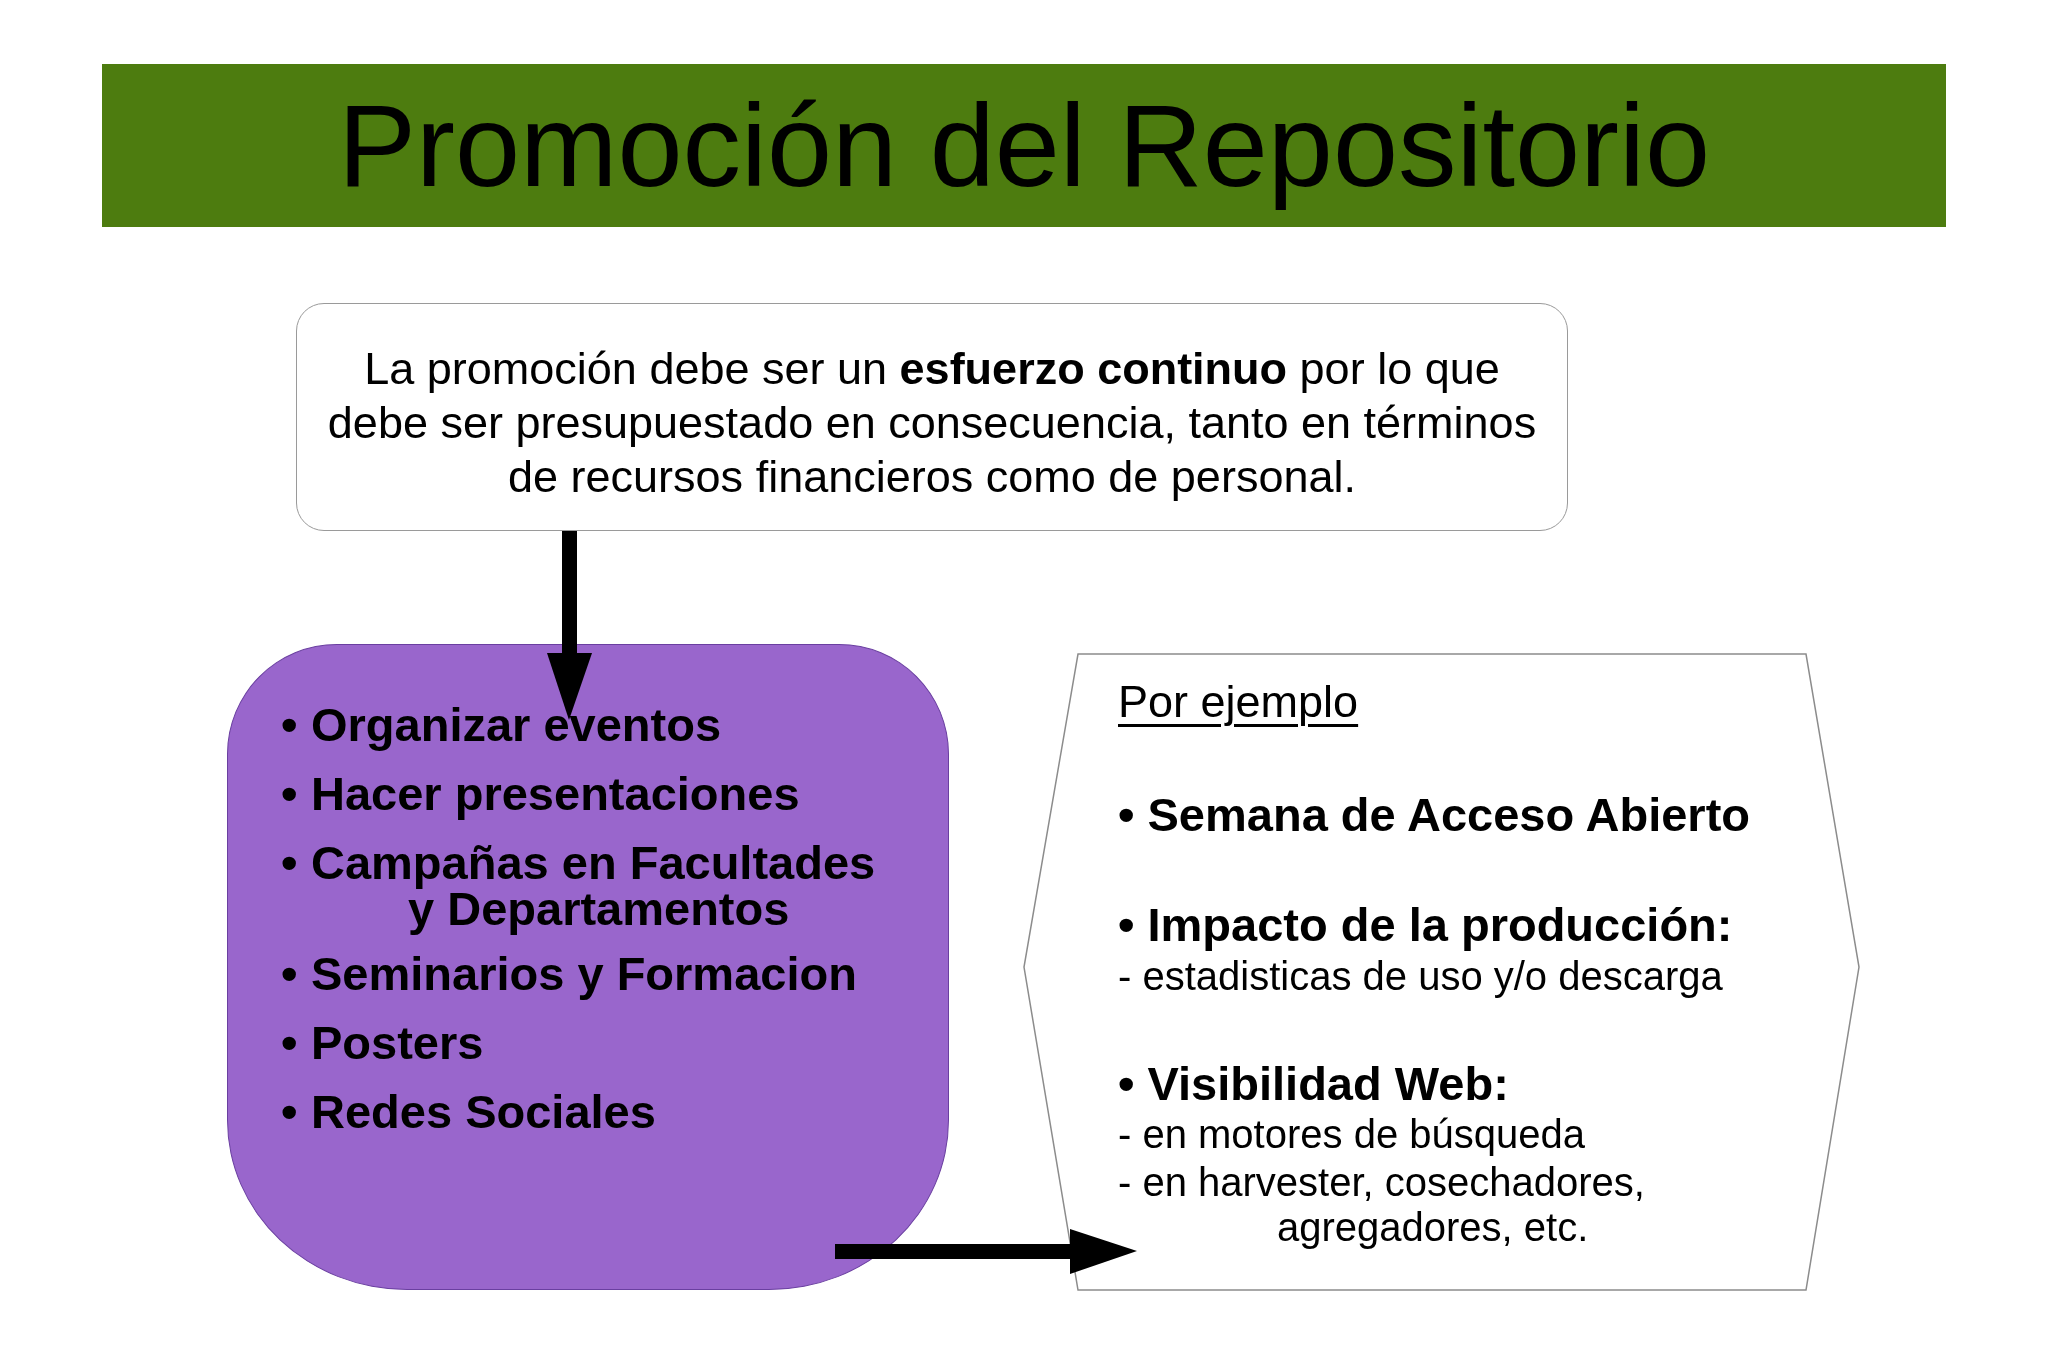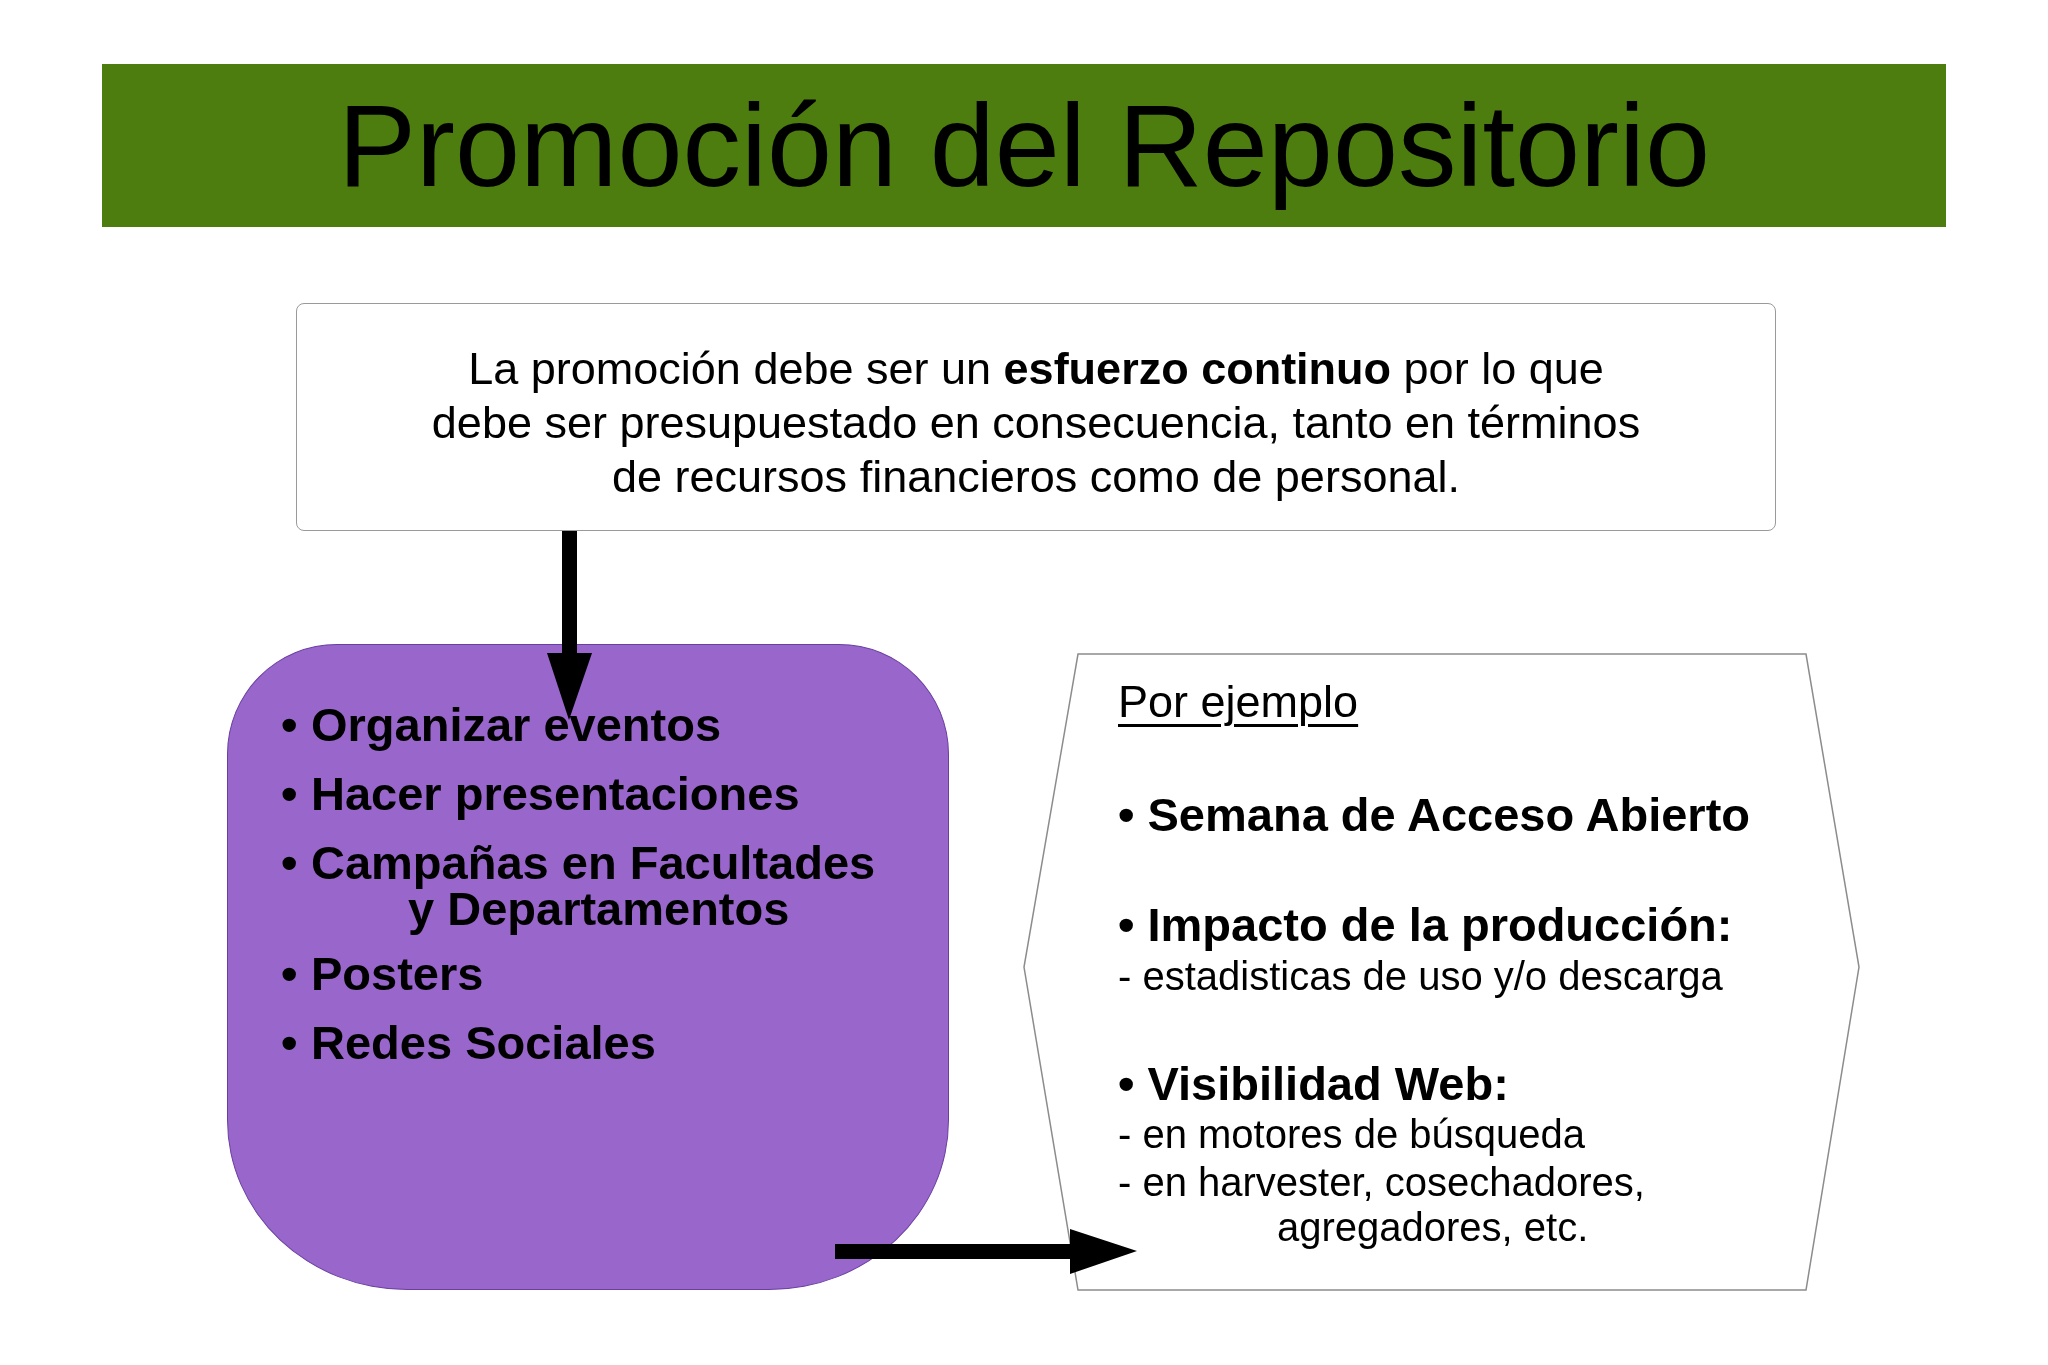--- a/index.html
+++ b/index.html
@@ -15,22 +15,22 @@
     background:#4d7c0f;
   }
   .title-text {
     position:absolute; left:0; right:0; top:0;
     text-align:center;
     font-size:117px; line-height:163px;
     transform:scaleX(1.0);
     white-space:nowrap;
   }
   .top-box {
-    left:296px; top:303px; width:1480px; height:228px;
-    border:1.5px solid #9a9a9a; border-radius:8px;
+    left:296px; top:303px; width:1272px; height:228px;
+    border:1.5px solid #9a9a9a; border-radius:28px;
     box-sizing:border-box; background:#fff;
   }
   .top-text {
     position:absolute; left:0; right:0; top:38px;
     text-align:center; font-size:45px; line-height:54px;
   }
   .top-text .line { display:block; white-space:nowrap; }
   .top-text b { font-weight:bold; }
   .purple-box {
     left:227px; top:644px; width:722px; height:646px;
@@ -65,20 +65,21 @@
     <span class="line">debe ser presupuestado en consecuencia, tanto en términos</span>
     <span class="line">de recursos financieros como de personal.</span>
   </div>
 </div>
 
 <div class="abs purple-box">
   <ul class="plist">
     <li><span>Organizar eventos</span></li>
     <li><span>Hacer presentaciones</span></li>
     <li><span>Campañas en Facultades</span><span class="cont">y Departamentos</span></li>
+    <li><span>Seminarios y Formacion</span></li>
     <li><span>Posters</span></li>
     <li><span>Redes Sociales</span></li>
   </ul>
 </div>
 
 <svg class="abs hex" viewBox="1022 642 840 650">
   <polygon points="1078,654 1806,654 1859,967 1806,1290 1078,1290 1024,967" fill="#ffffff" stroke="#8c8c8c" stroke-width="1.5"></polygon>
 </svg>
 
 <div class="abs" style="left:0;top:0;">

